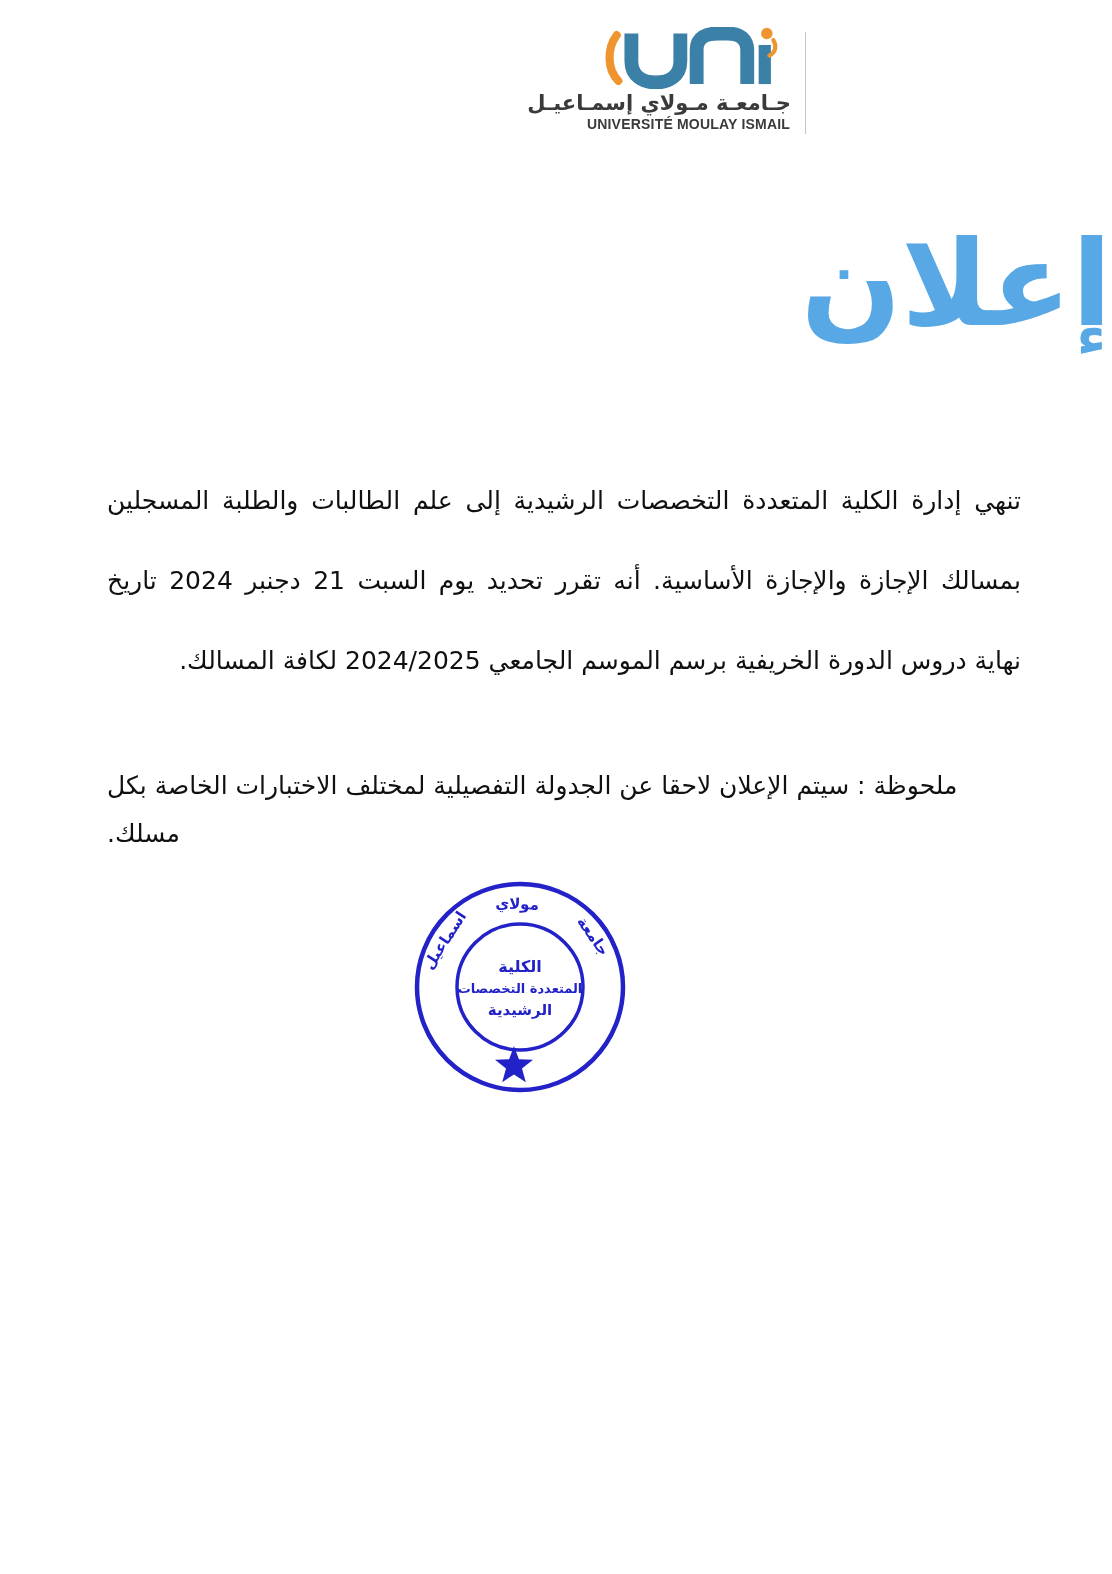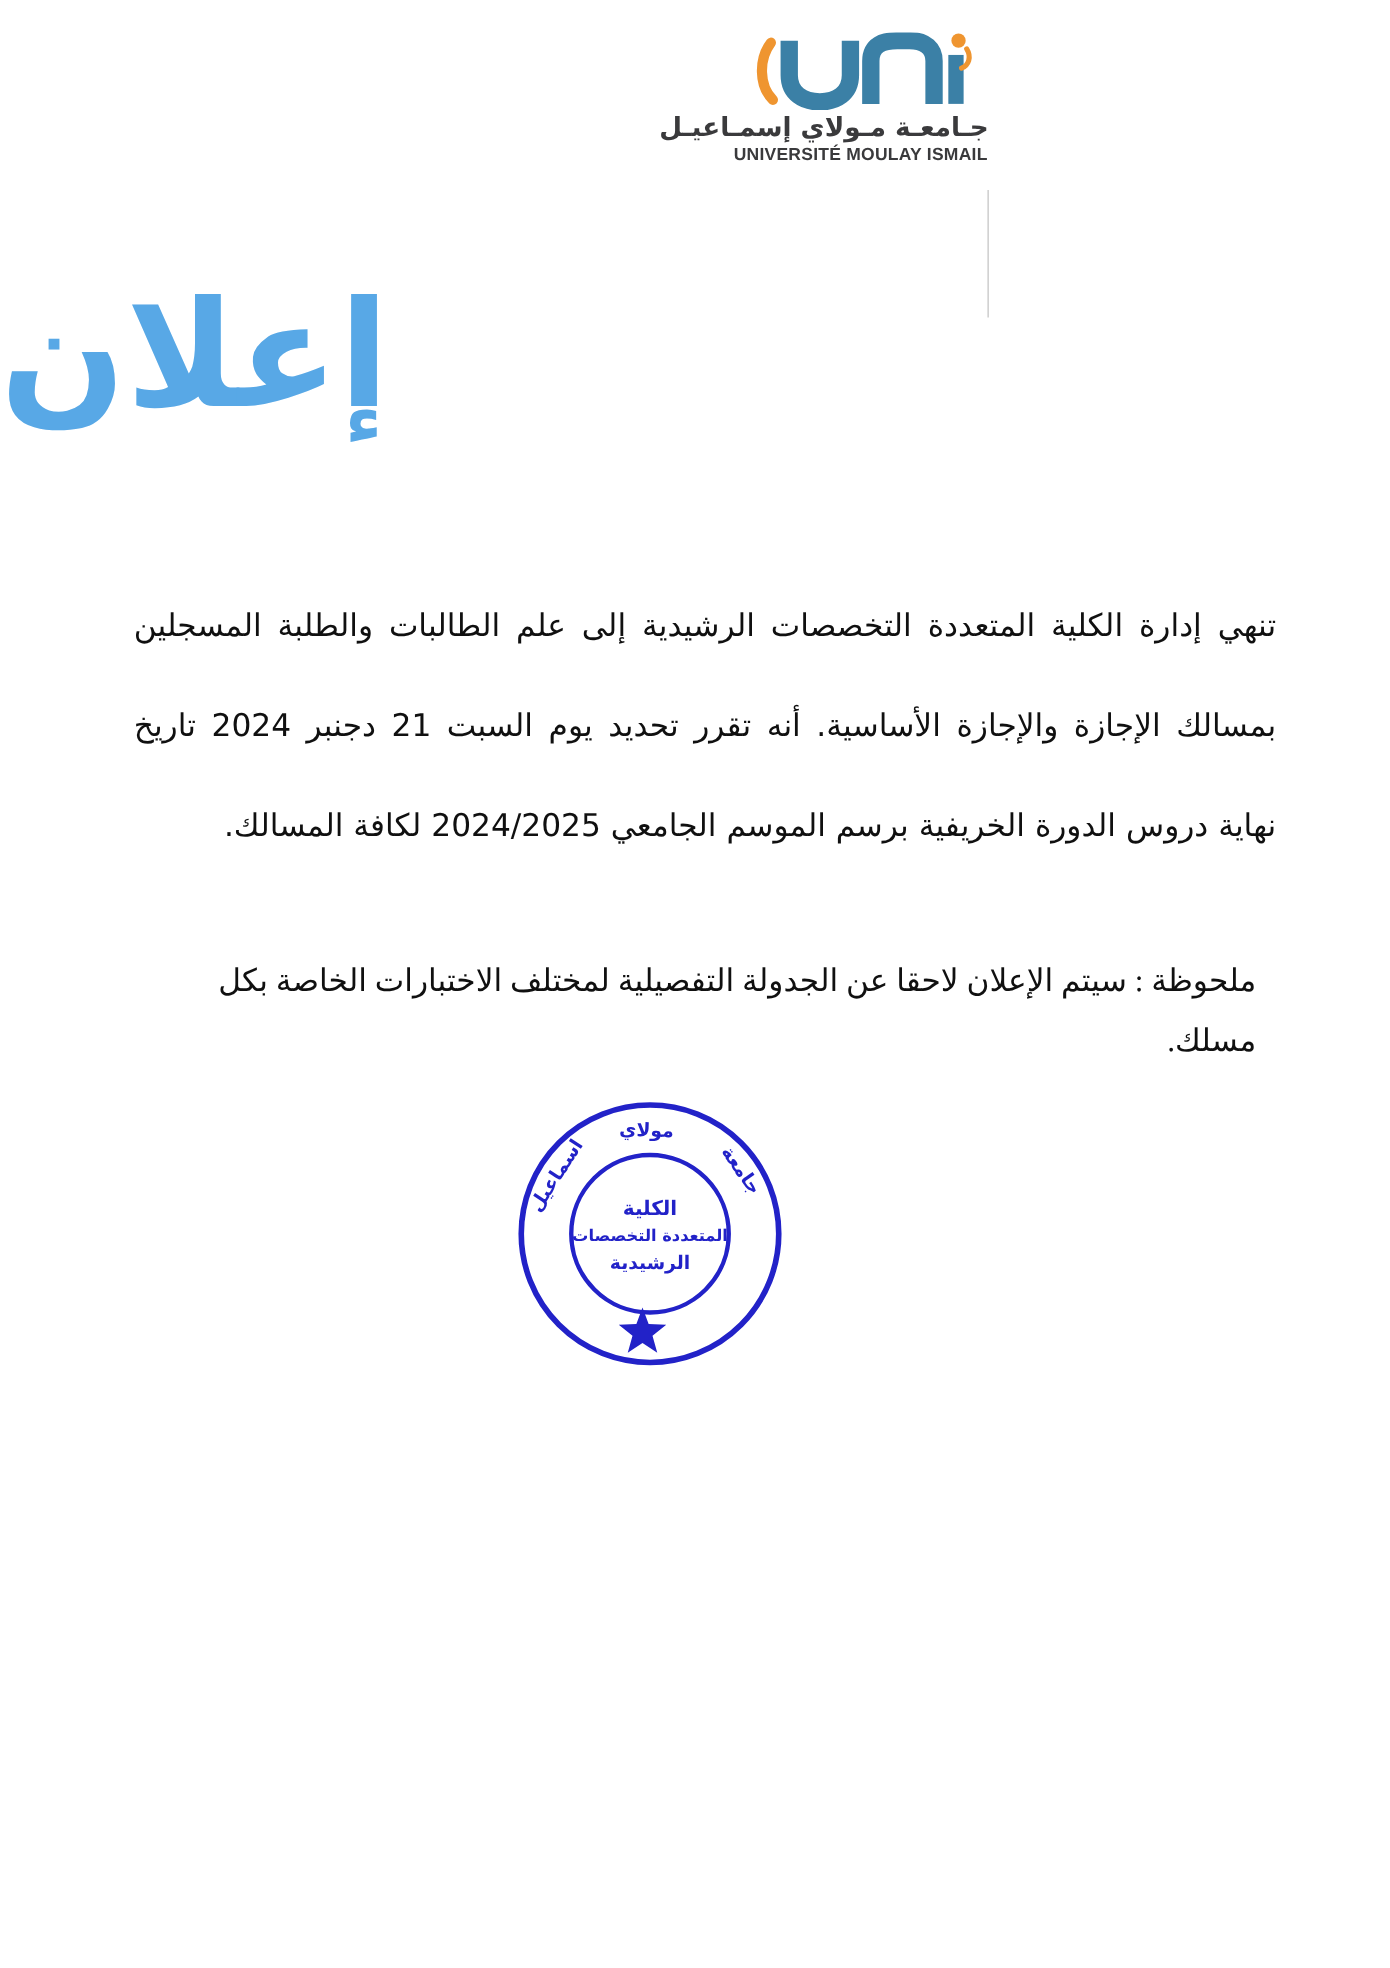--- a/index.html
+++ b/index.html
@@ -7,21 +7,21 @@
     position:relative;
     width:1112px;height:1574px;
     margin:0 auto;
     background:#ffffff;
     font-family:"DejaVu Sans",sans-serif;
     overflow:hidden;
   }
   
   .header-row{
     position:absolute;top:26px;left:586px;
-    display:flex;align-items:flex-end;gap:14px;flex-direction:column;
+    display:flex;align-items:center;gap:14px;
   }
   .umi-block{width:205px;text-align:center;}
   .umi-mark{display:block;margin:0 auto 2px auto;}
   .umi-ar{
     font-size:21px;font-weight:bold;color:#3a3a3c;
     white-space:nowrap;direction:rtl;line-height:1.15;
   }
   .umi-la{
     font-size:14px;font-weight:bold;color:#3a3a3c;
     white-space:nowrap;letter-spacing:.2px;line-height:1.3;
@@ -35,38 +35,37 @@
     white-space:nowrap;direction:rtl;line-height:1.25;
   }
   .fpd-la{
     font-size:14px;font-weight:bold;color:#4598d2;
     white-space:nowrap;letter-spacing:.2px;line-height:1.25;
     font-family:"Liberation Sans",sans-serif;
   }
   
   .doc-title{
     position:absolute;top:208px;left:0;right:0;
-    text-align:left;
+    text-align:right;
     font-size:118px;font-weight:bold;
     color:#58a8e6;
     direction:rtl;line-height:1.3;
   }
   
   .body-text{
     position:absolute;top:436px;left:107px;right:91px;
     direction:rtl;text-align:justify;
     font-size:25px;line-height:3.2;
     color:#101010;
   }
   .note-text{
     position:absolute;top:737px;left:107px;right:107px;
-    direction:rtl;text-align:right;
+    direction:rtl;text-align:left;
     font-size:25px;line-height:1.9;
     color:#101010;
-    font-family:Liberation Serif, serif;
   }
   
   .stamp{position:absolute;left:412px;top:879px;width:216px;height:216px;}
   .stamp text{font-family:"DejaVu Sans",sans-serif;font-weight:bold;}
 </style>
 </head>
 <body>
 
 <div class="page">
 

